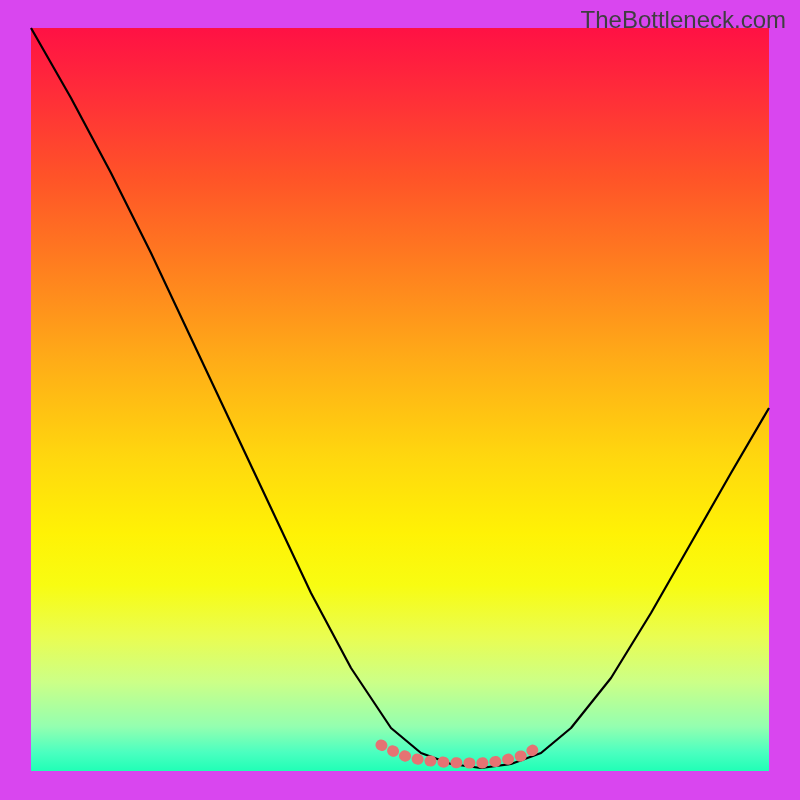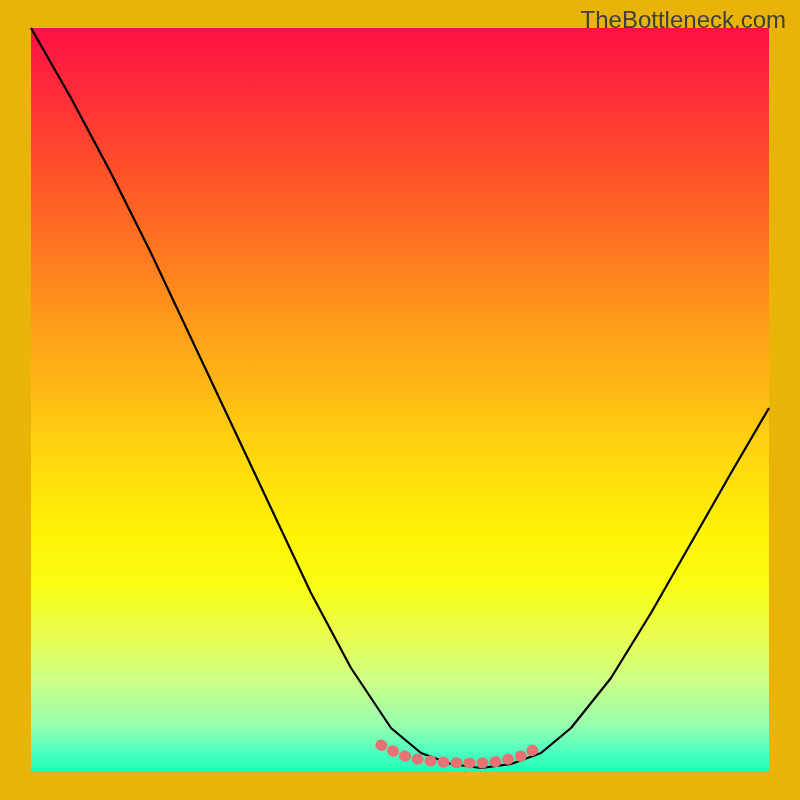--- a/index.html
+++ b/index.html
@@ -7,21 +7,21 @@
     padding: 0;
     background: #000;
     width: 800px;
     height: 800px;
     overflow: hidden;
   }
   .container {
     position: relative;
     width: 800px;
     height: 800px;
-    background: #eab308;
+    background: #d946ef;
   }
   .watermark {
     position: absolute;
     top: 6px;
     right: 14px;
     color: #3f3f3f;
     font-family: Arial, Helvetica, sans-serif;
     font-size: 24px;
     font-weight: 500;
     z-index: 10;

